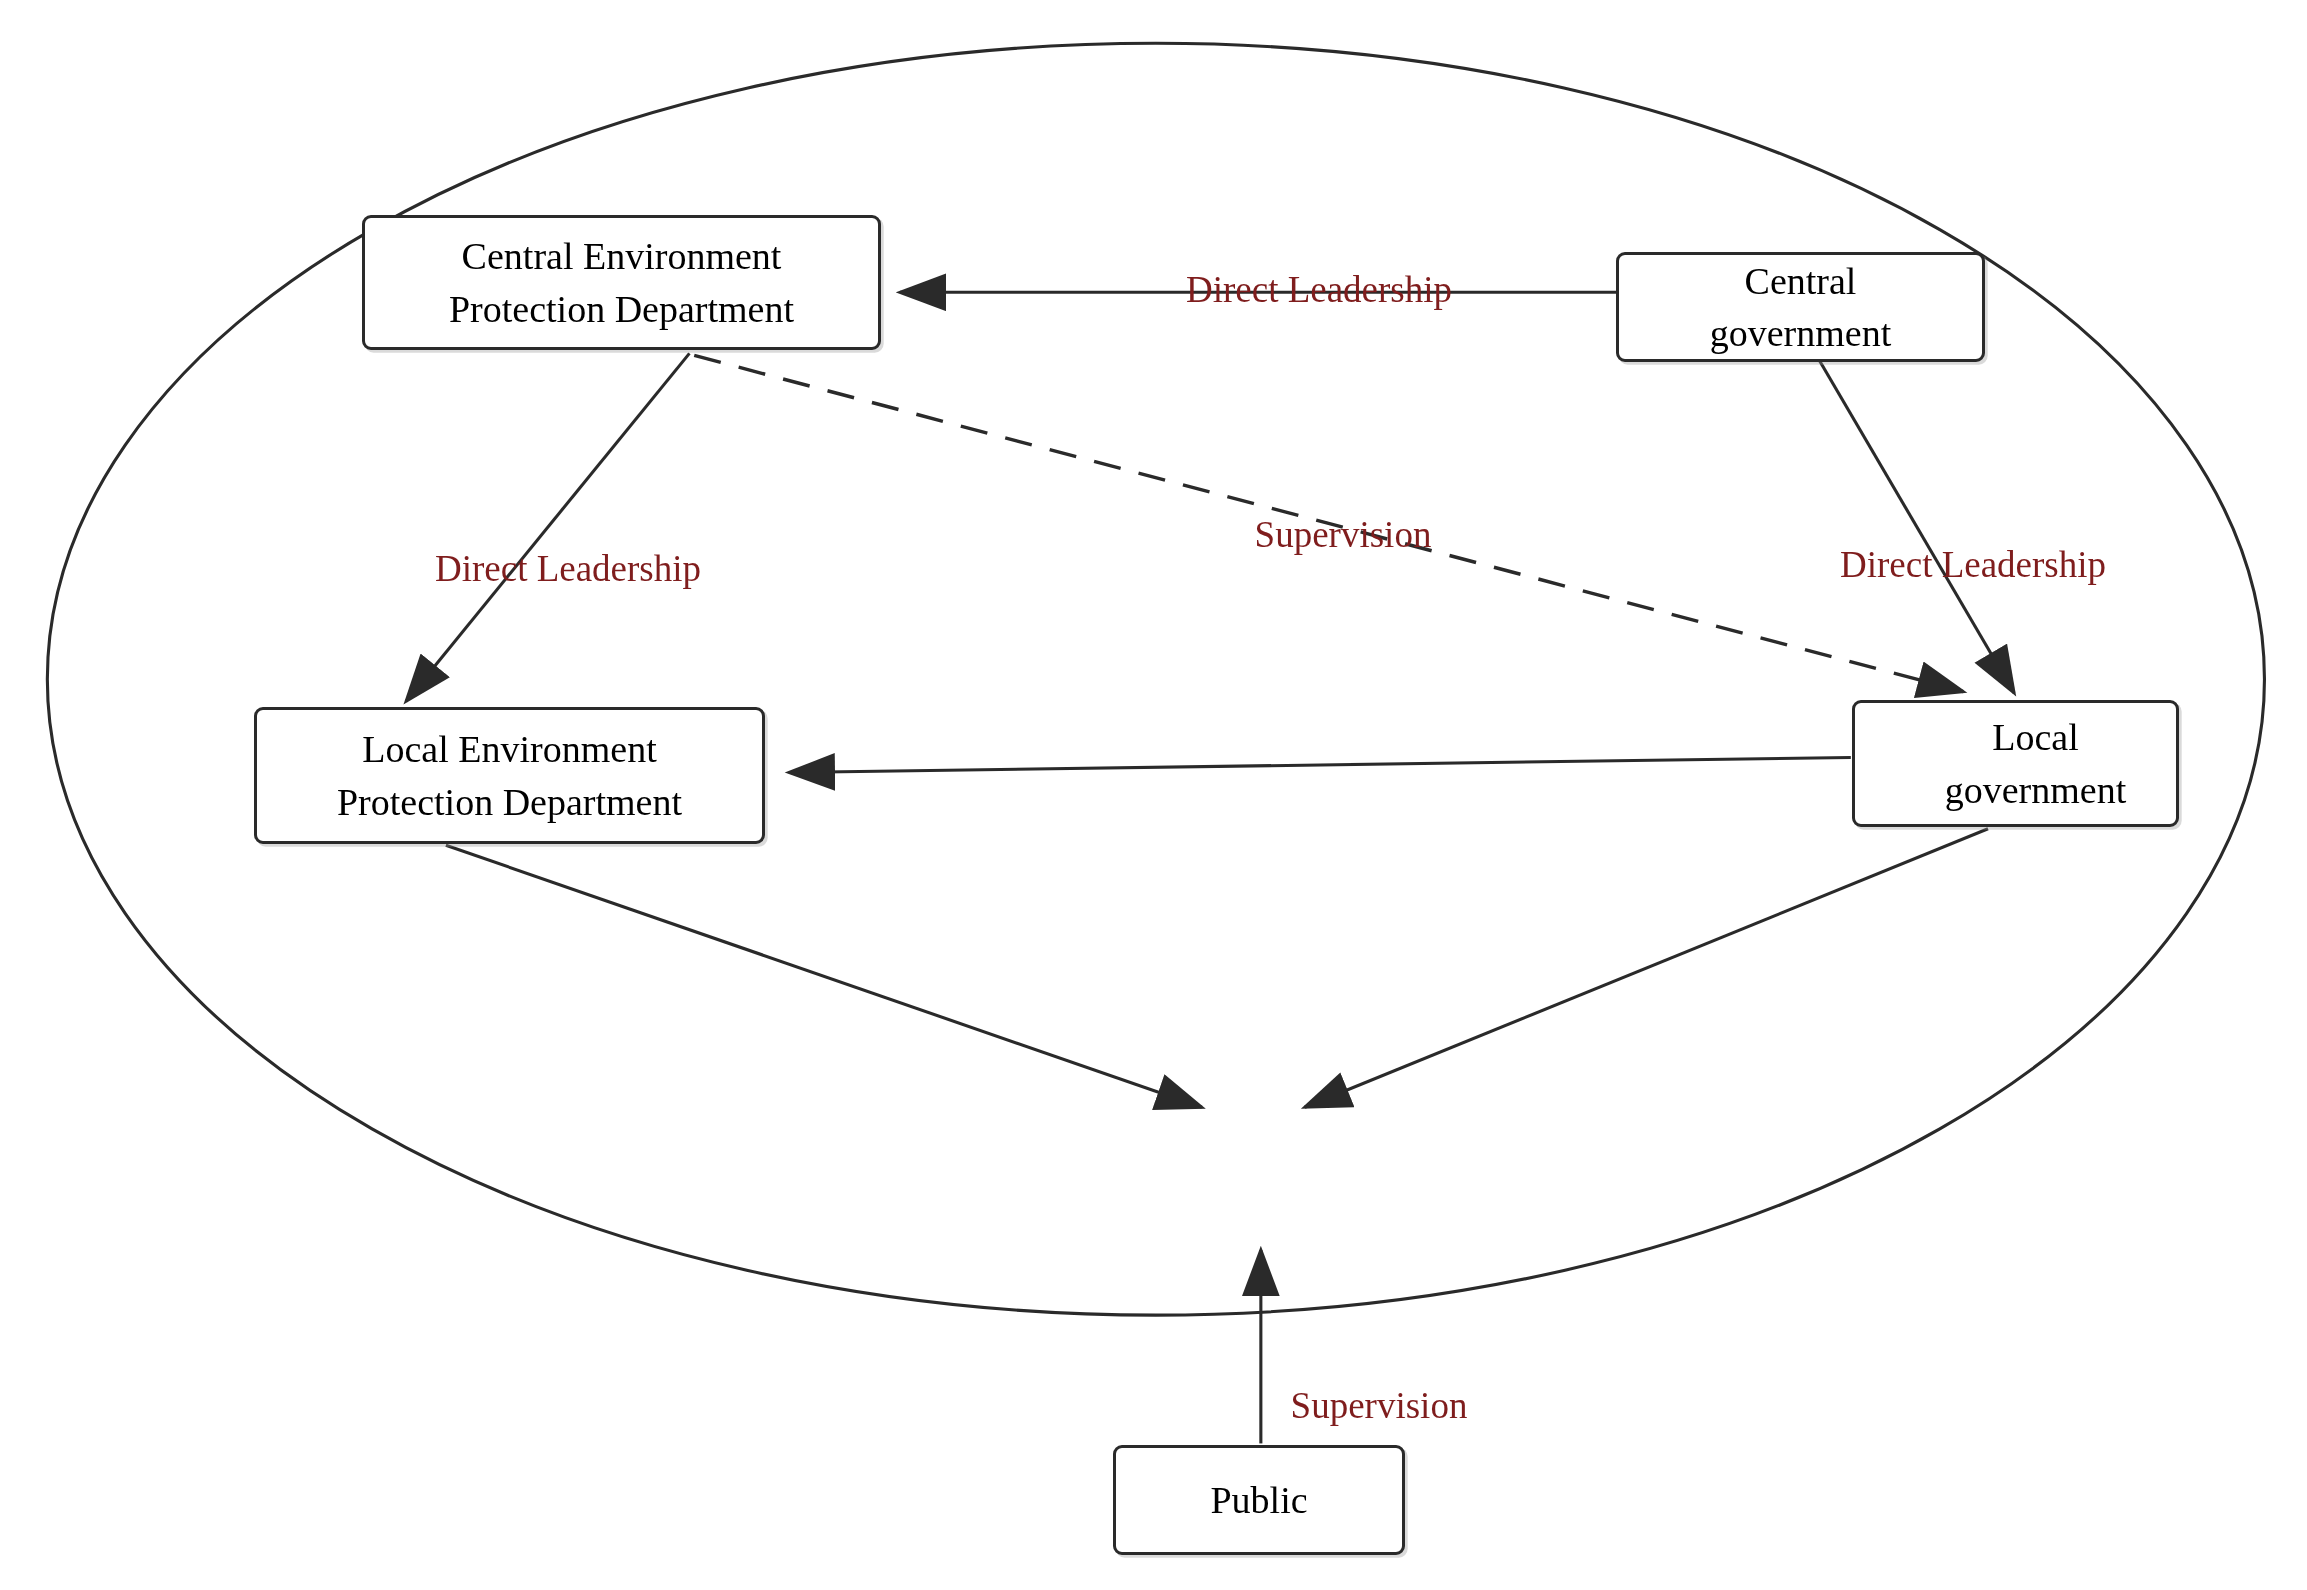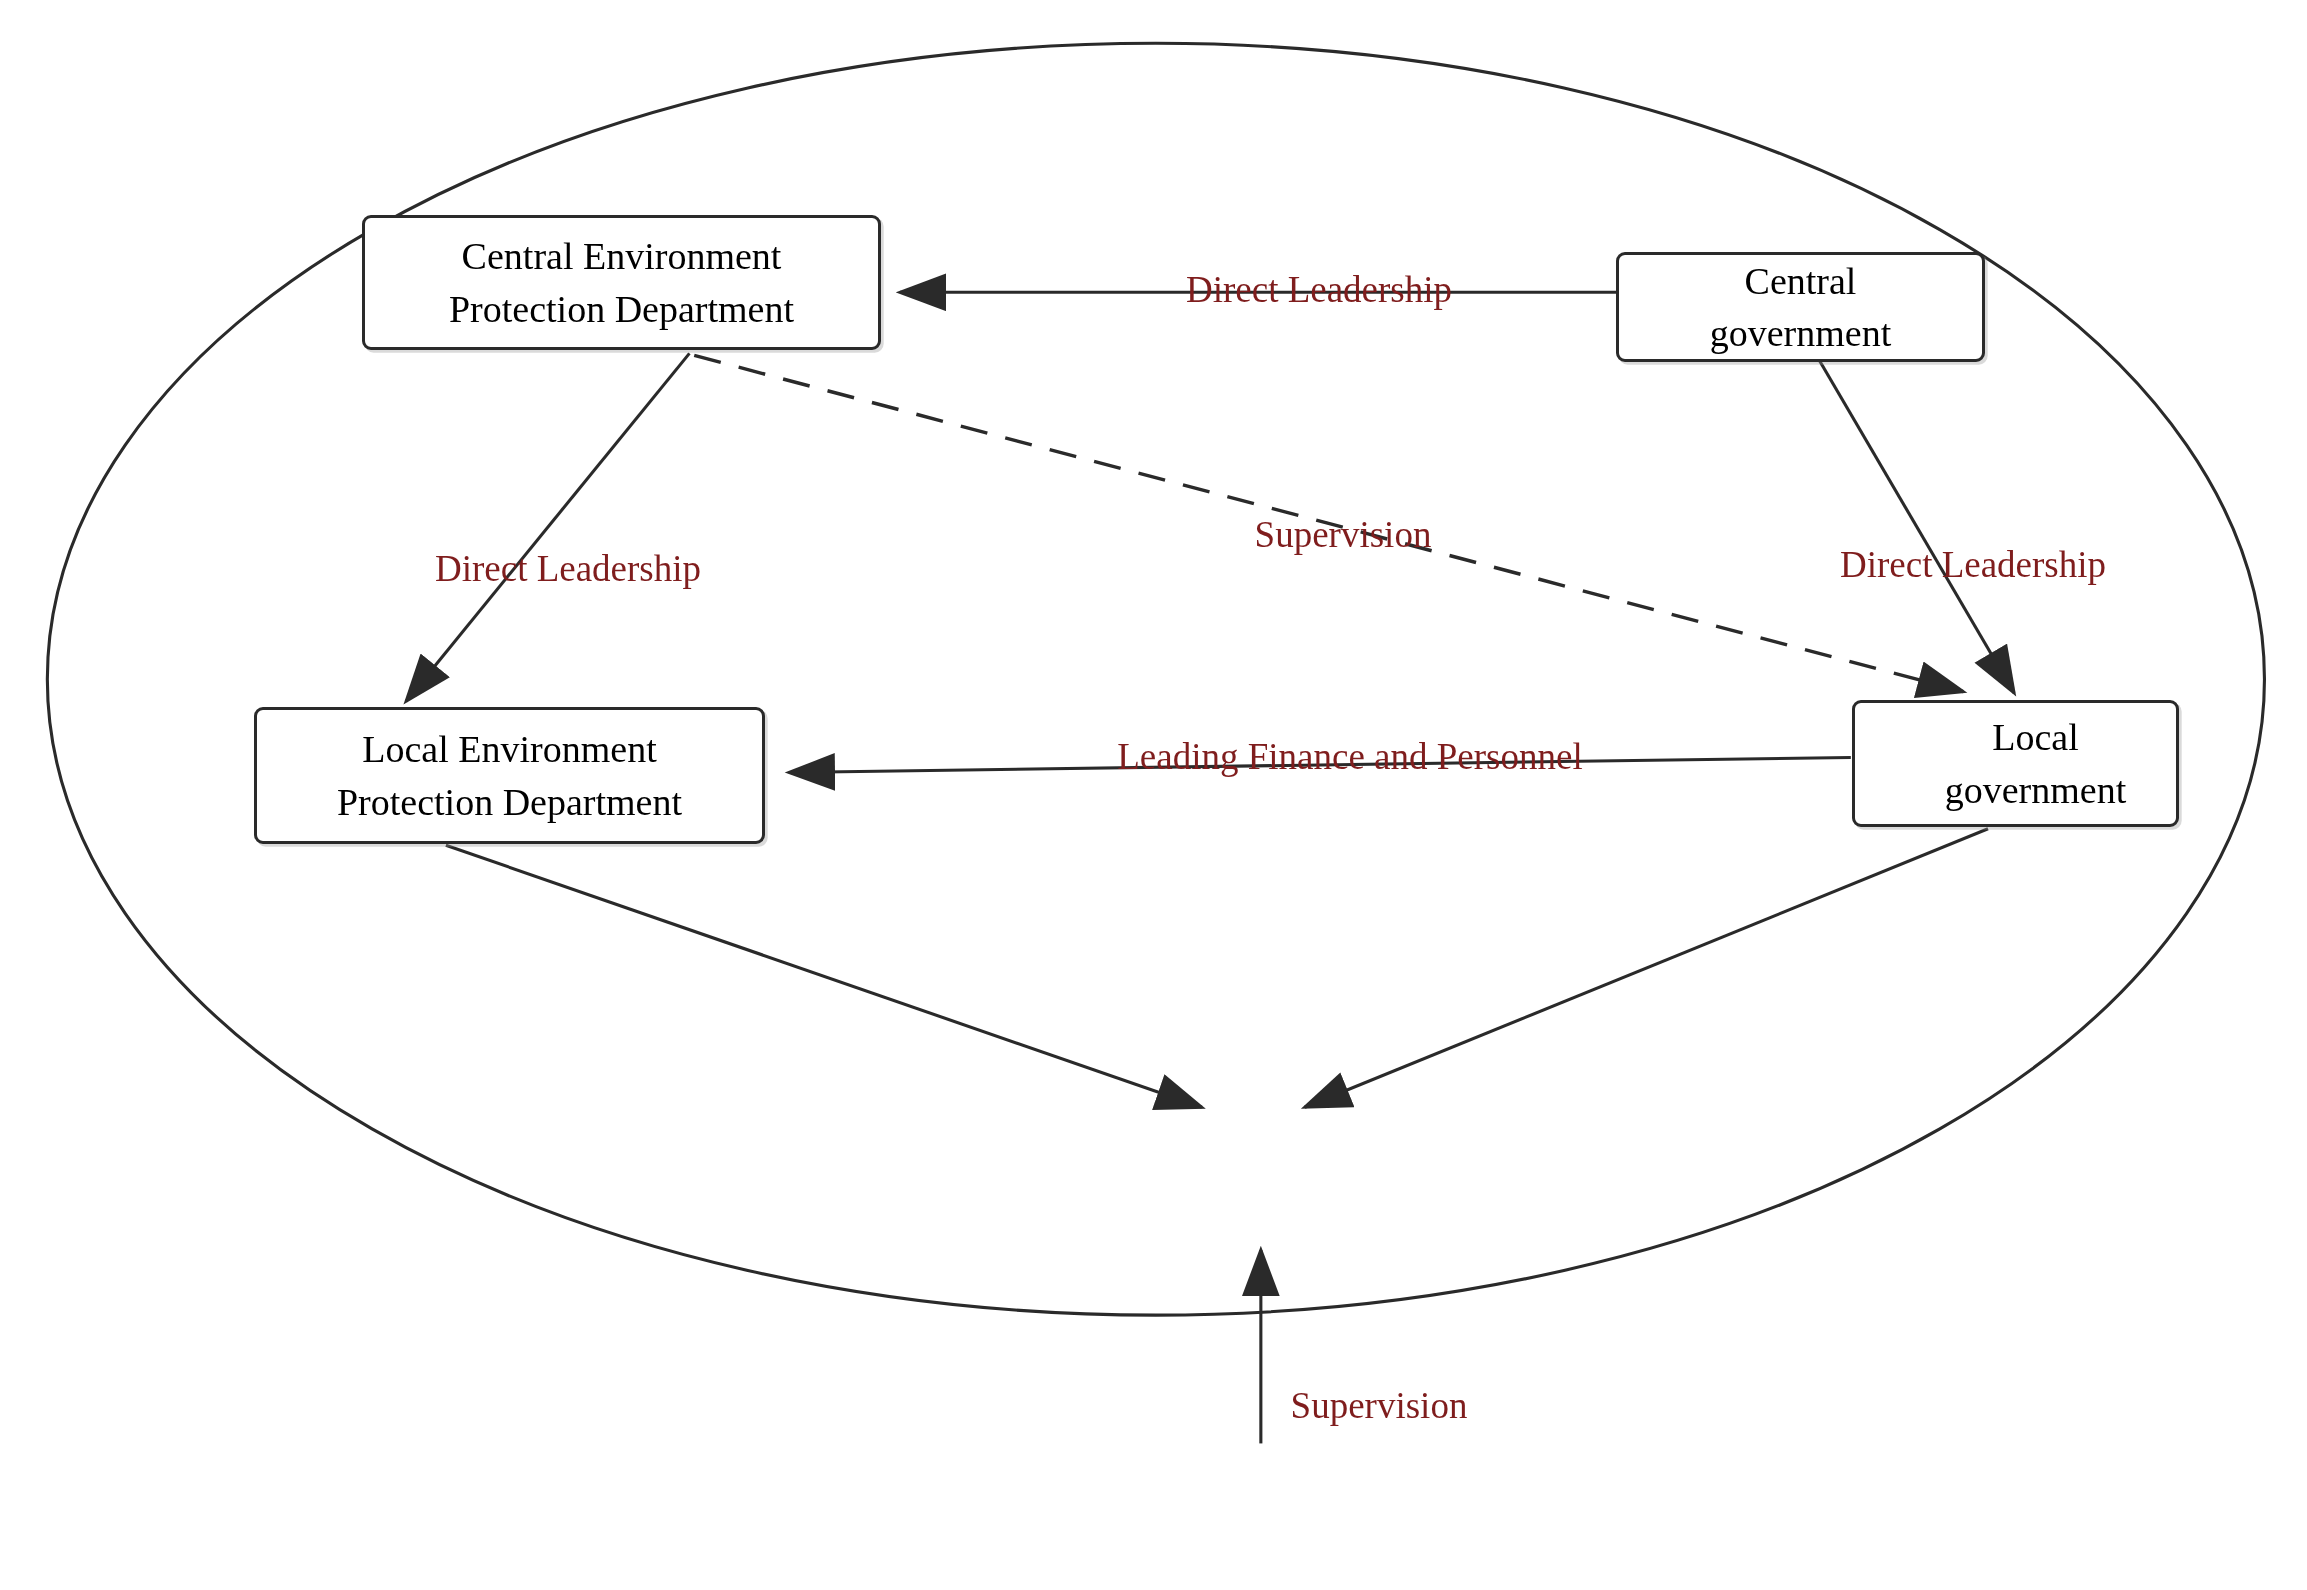--- a/index.html
+++ b/index.html
@@ -92,27 +92,27 @@
   <div class="node" style="left:1616px; top:236px; width:369px; height:110px;margin-top:16px;">Central
 government</div>
 
   <div class="node" style="left:254px; top:707px; width:511px; height:137px;">Local Environment
 Protection Department</div>
 
   <div class="node" style="left:1852px; top:700px; width:327px; height:127px;padding-left:40px;">Local
 government</div>
 
 
+  <div class="node" style="left:1113px; top:1445px; width:292px; height:110px;">Public</div>
 
   <div class="edge-label" style="left:1319px; top:268px;">Direct Leadership</div>
 
   <div class="edge-label" style="left:568px; top:547px;">Direct Leadership</div>
 
   <div class="edge-label" style="left:1343px; top:513px;">Supervision</div>
 
   <div class="edge-label" style="left:1973px; top:543px;">Direct Leadership</div>
 
-  <div class="edge-label" style="left:1350px; top:735px;">Leading Finance and Personnel</div>
 
   <div class="edge-label" style="left:1379px; top:1384px;">Supervision</div>
 
 </div>
 
 
 </body></html>

